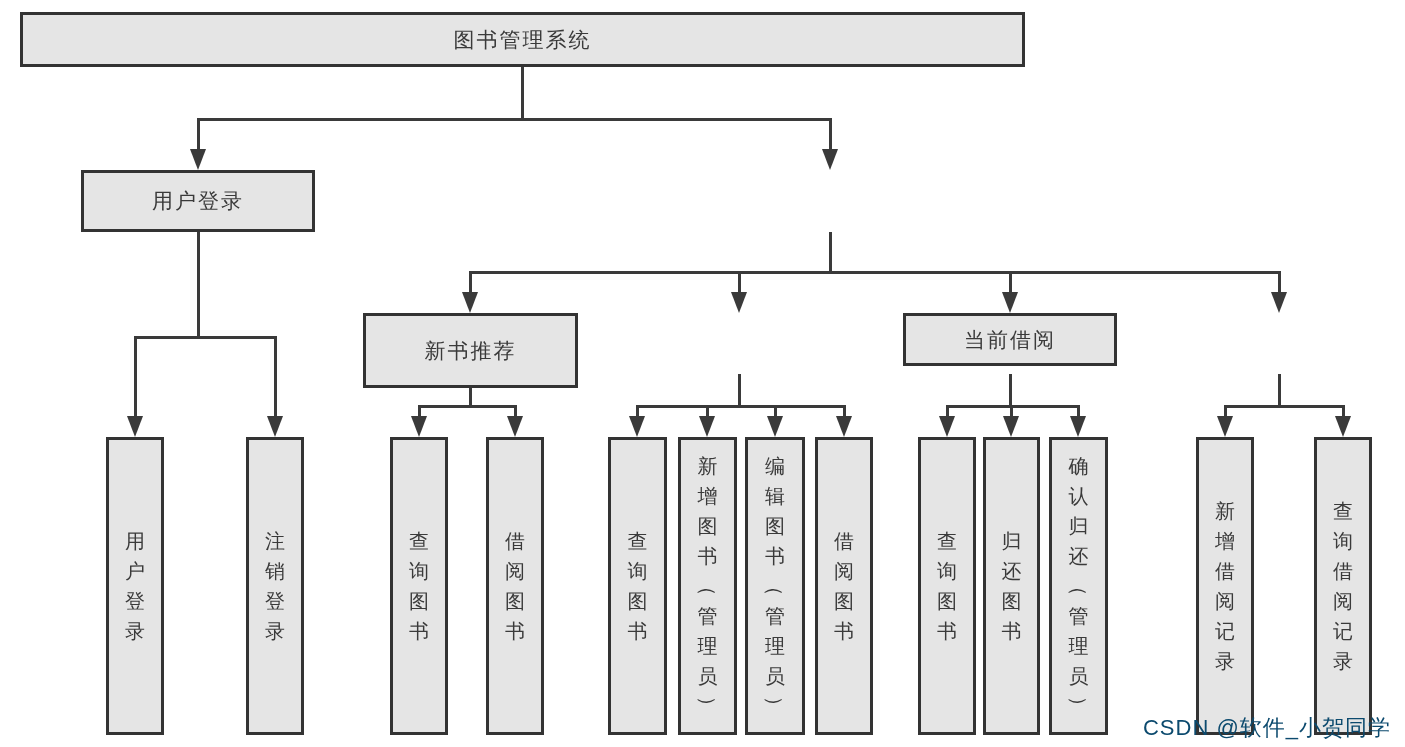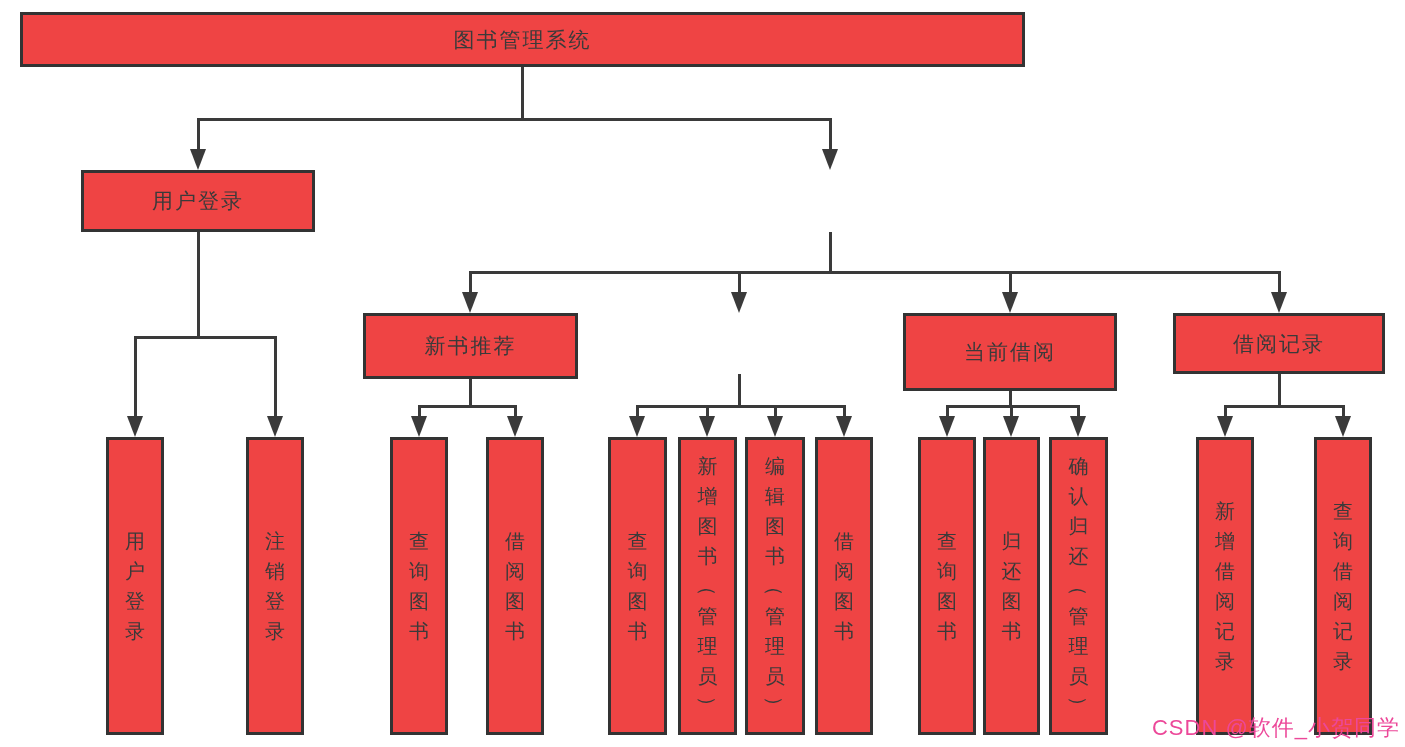--- a/index.html
+++ b/index.html
@@ -12,21 +12,21 @@
     position: relative;
     width: 1405px;
     height: 747px;
     background: #ffffff;
     overflow: hidden;
   }
   .node {
     position: absolute;
     box-sizing: border-box;
     border: 3px solid #333333;
-    background: #ef4444;
+    background: #e5e5e5;
     display: flex;
     align-items: center;
     justify-content: center;
     z-index: 2;
   }
   .hlabel {
     font-size: 21px;
     letter-spacing: 2px;
     color: #3a3a3a;
     white-space: nowrap;
@@ -58,24 +58,24 @@
     position: absolute;
     width: 0;
     height: 0;
     border-left: 8px solid transparent;
     border-right: 8px solid transparent;
     border-top: 21px solid #3a3a3a;
     z-index: 1;
   }
   .watermark {
     position: absolute;
-    right: 5px;
+    right: 14px;
     top: 713px;
     font-size: 22px;
-    color: #ec4899;
+    color: #0c4a6e;
     letter-spacing: 1px;
     white-space: nowrap;
     z-index: 10;
   }
 </style>
 </head>
 <body>
 
 <div id="canvas">
   <div class="watermark">CSDN @软件_小贺同学</div>
@@ -130,28 +130,25 @@
     <div class="line" style="left: 1223.5px; top: 406px; width: 3px; height: 12px;"></div>
     <div class="arrowhead" style="left: 1217px; top: 416px;"></div>
     <div class="line" style="left: 1341.5px; top: 406px; width: 3px; height: 12px;"></div>
     <div class="arrowhead" style="left: 1335px; top: 416px;"></div>
     <div class="node" style="left: 20px; top: 12px; width: 1005px; height: 55px;">
       <span class="hlabel">图书管理系统</span>
     </div>
     <div class="node" style="left: 81px; top: 170px; width: 234px; height: 62px;">
       <span class="hlabel">用户登录</span>
     </div>
-    <div class="node" style="left: 363px; top: 313px; width: 215px; height: 66px;">
+    <div class="node" style="left: 363px; top: 313px; width: 215px; height: 75px;">
       <span class="hlabel">新书推荐</span>
     </div>
-    <div class="node" style="left: 903px; top: 313px; width: 214px; height: 78px;">
+    <div class="node" style="left: 903px; top: 313px; width: 214px; height: 53px;">
       <span class="hlabel">当前借阅</span>
-    </div>
-    <div class="node" style="left: 1173px; top: 313px; width: 212px; height: 61px;">
-      <span class="hlabel">借阅记录</span>
     </div>
     <div class="node" style="left: 106px; top: 437px; width: 58px; height: 298px;">
       <div class="vlabel">
         <span class="vchar">用</span>
         <span class="vchar">户</span>
         <span class="vchar">登</span>
         <span class="vchar">录</span>
       </div>
     </div>
     <div class="node" style="left: 246px; top: 437px; width: 58px; height: 298px;">

